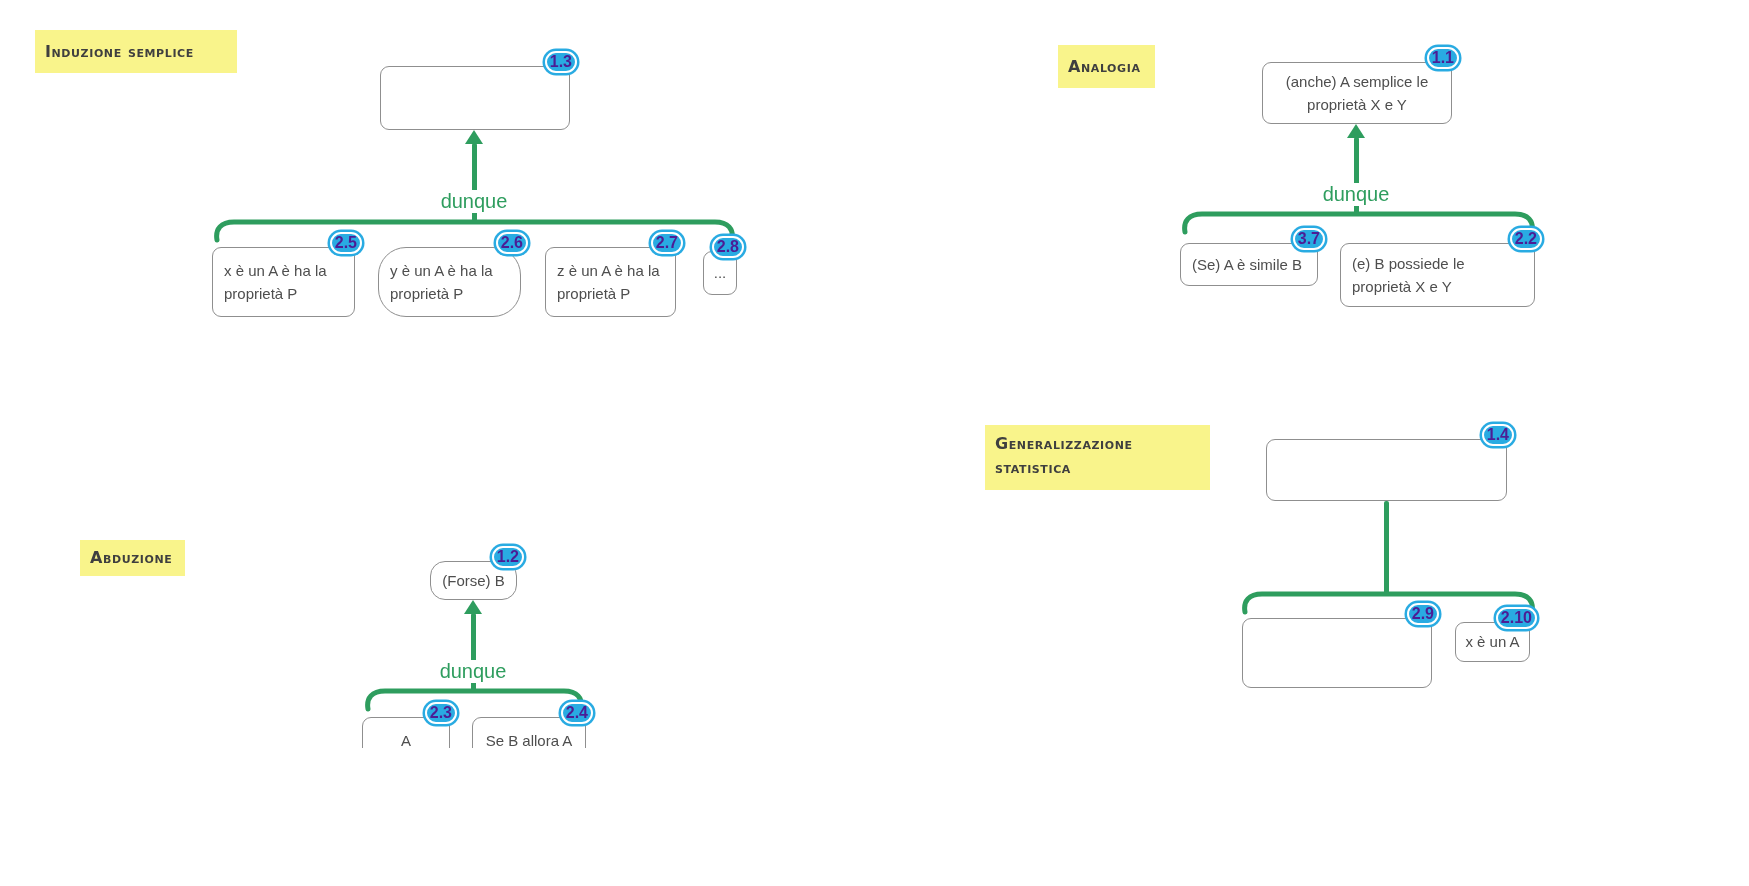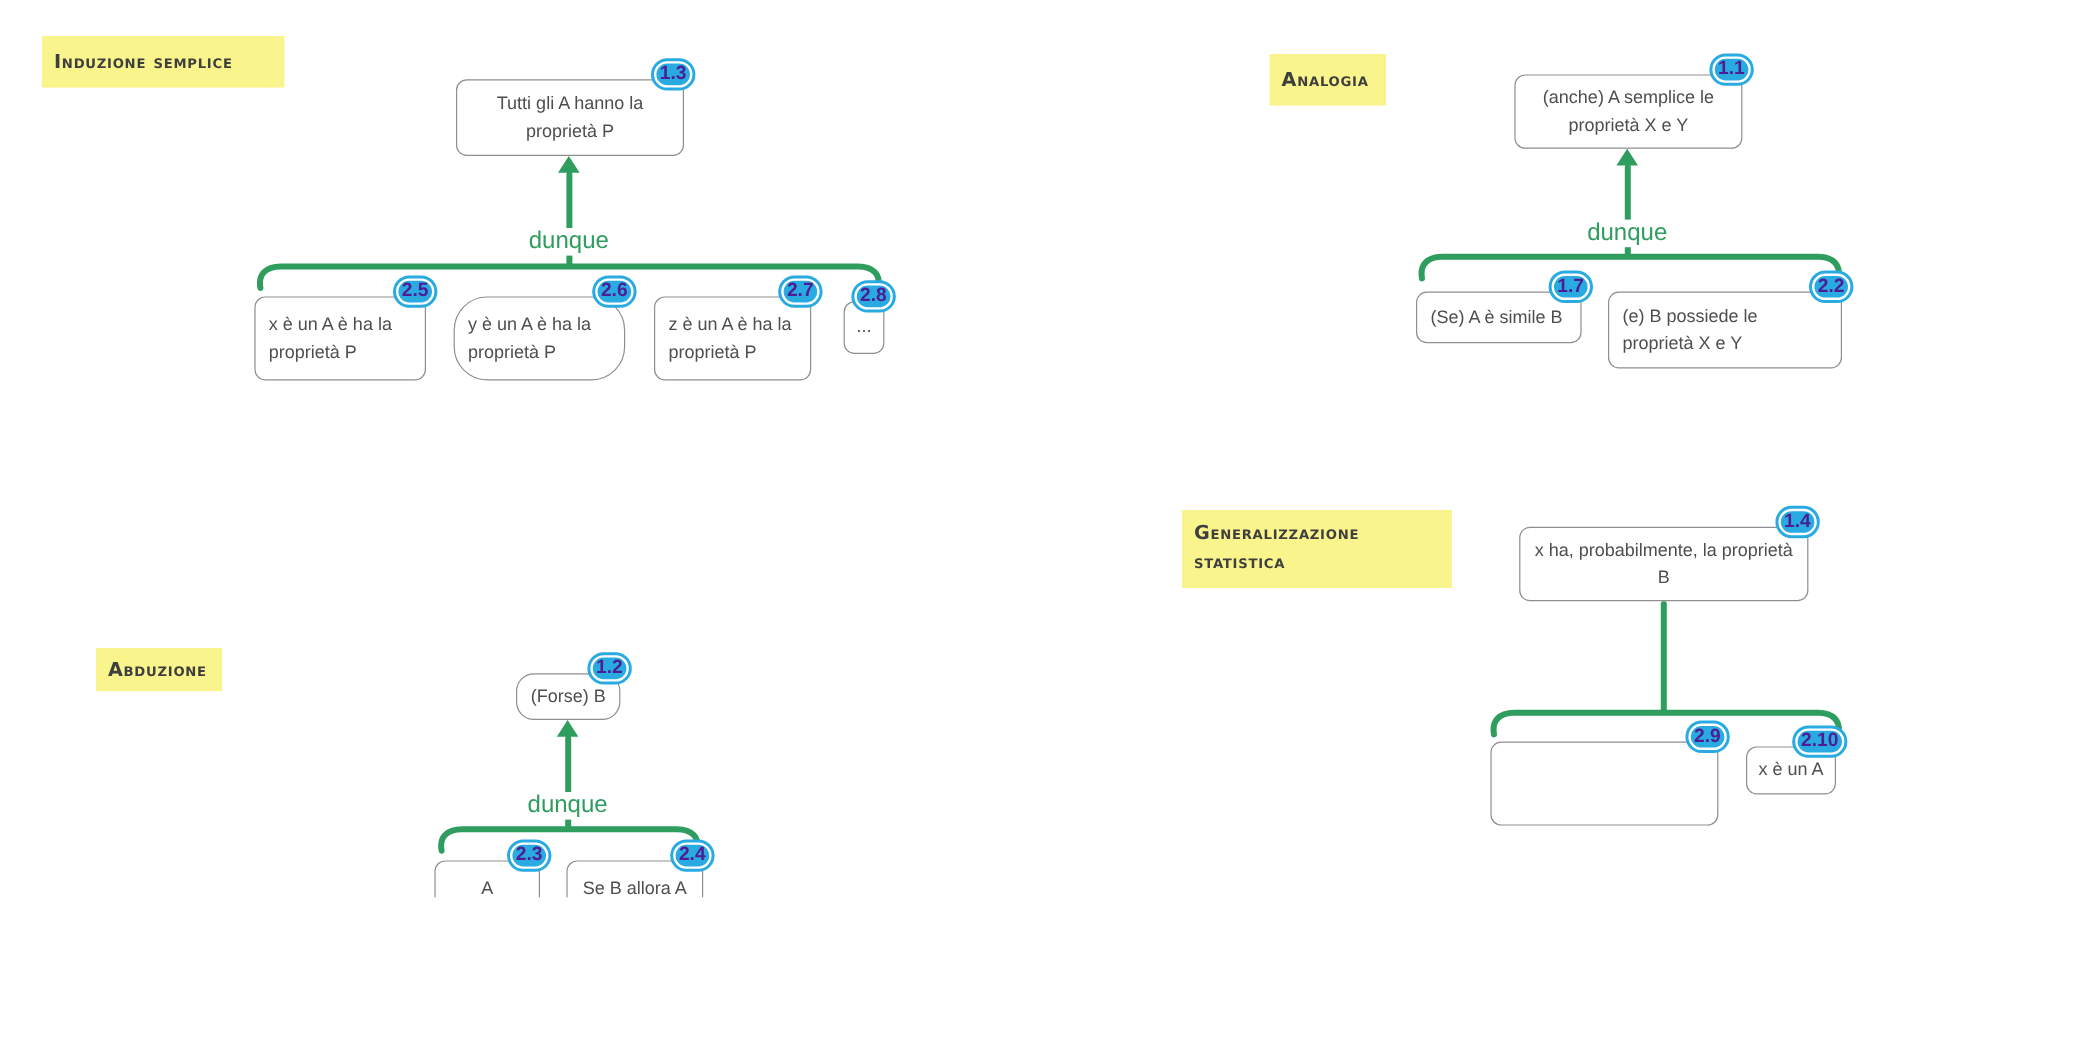--- a/index.html
+++ b/index.html
@@ -40,21 +40,20 @@
 
 <div id="canvas">
 
   <div>
     <div class="tag" style="left:35px;top:30px;width:202px;height:43px;">
       <span>Induzione semplice</span>
     </div>
 
     <div class="node conclusion" style="left:380px;top:66px;width:190px;height:64px;">
       <span class="badge">1.3</span>
-      <span>Tutti gli A hanno la proprietà P</span>
     </div>
 
     <div class="ahead" style="left:465px;top:130px;"></div>
     <div class="cline" style="left:472px;top:143px;height:81px;"></div>
     <span class="clabel" style="left:474px;top:190px;">dunque</span>
     <svg class="bracket" style="left:212px;top:216px;" width="525" height="28" viewBox="0 0 525 28">
       <path d="M 5 24 C 3 13 9 6 22 6 L 503 6 C 516 6 522 13 520 24"></path>
     </svg>
 
     <div class="node" style="left:212px;top:247px;width:143px;height:70px;">
@@ -86,21 +85,21 @@
     </div>
 
     <div class="ahead" style="left:1347px;top:124px;"></div>
     <div class="cline" style="left:1354px;top:137px;height:79px;"></div>
     <span class="clabel" style="left:1356px;top:183px;">dunque</span>
     <svg class="bracket" style="left:1180px;top:208px;" width="357" height="28" viewBox="0 0 357 28">
       <path d="M 5 24 C 3 13 9 6 22 6 L 335 6 C 348 6 354 13 352 24"></path>
     </svg>
 
     <div class="node" style="left:1180px;top:243px;width:138px;height:43px;">
-      <span class="badge">1.7</span>
+      <span class="badge">3.7</span>
       <span>(Se) A è simile B</span>
     </div>
     <div class="node" style="left:1340px;top:243px;width:195px;height:64px;">
       <span class="badge">2.2</span>
       <span>(e) B possiede le proprietà X e Y</span>
     </div>
   </div>
 
   <div>
     <div class="tag" style="left:80px;top:540px;width:105px;height:36px;">
@@ -129,21 +128,20 @@
     </div>
   </div>
 
   <div>
     <div class="tag multiline" style="left:985px;top:425px;width:225px;height:65px;">
       <span>Generalizzazione statistica</span>
     </div>
 
     <div class="node conclusion" style="left:1266px;top:439px;width:241px;height:62px;">
       <span class="badge">1.4</span>
-      <span>x ha, probabilmente, la proprietà B</span>
     </div>
 
     <div class="cline" style="left:1384px;top:501px;height:95px;"></div>
     <svg class="bracket" style="left:1240px;top:588px;" width="297" height="28" viewBox="0 0 297 28">
       <path d="M 5 24 C 3 13 9 6 22 6 L 275 6 C 288 6 294 13 292 24"></path>
     </svg>
 
     <div class="node" style="left:1242px;top:618px;width:190px;height:70px;">
       <span class="badge">2.9</span>
     </div>

